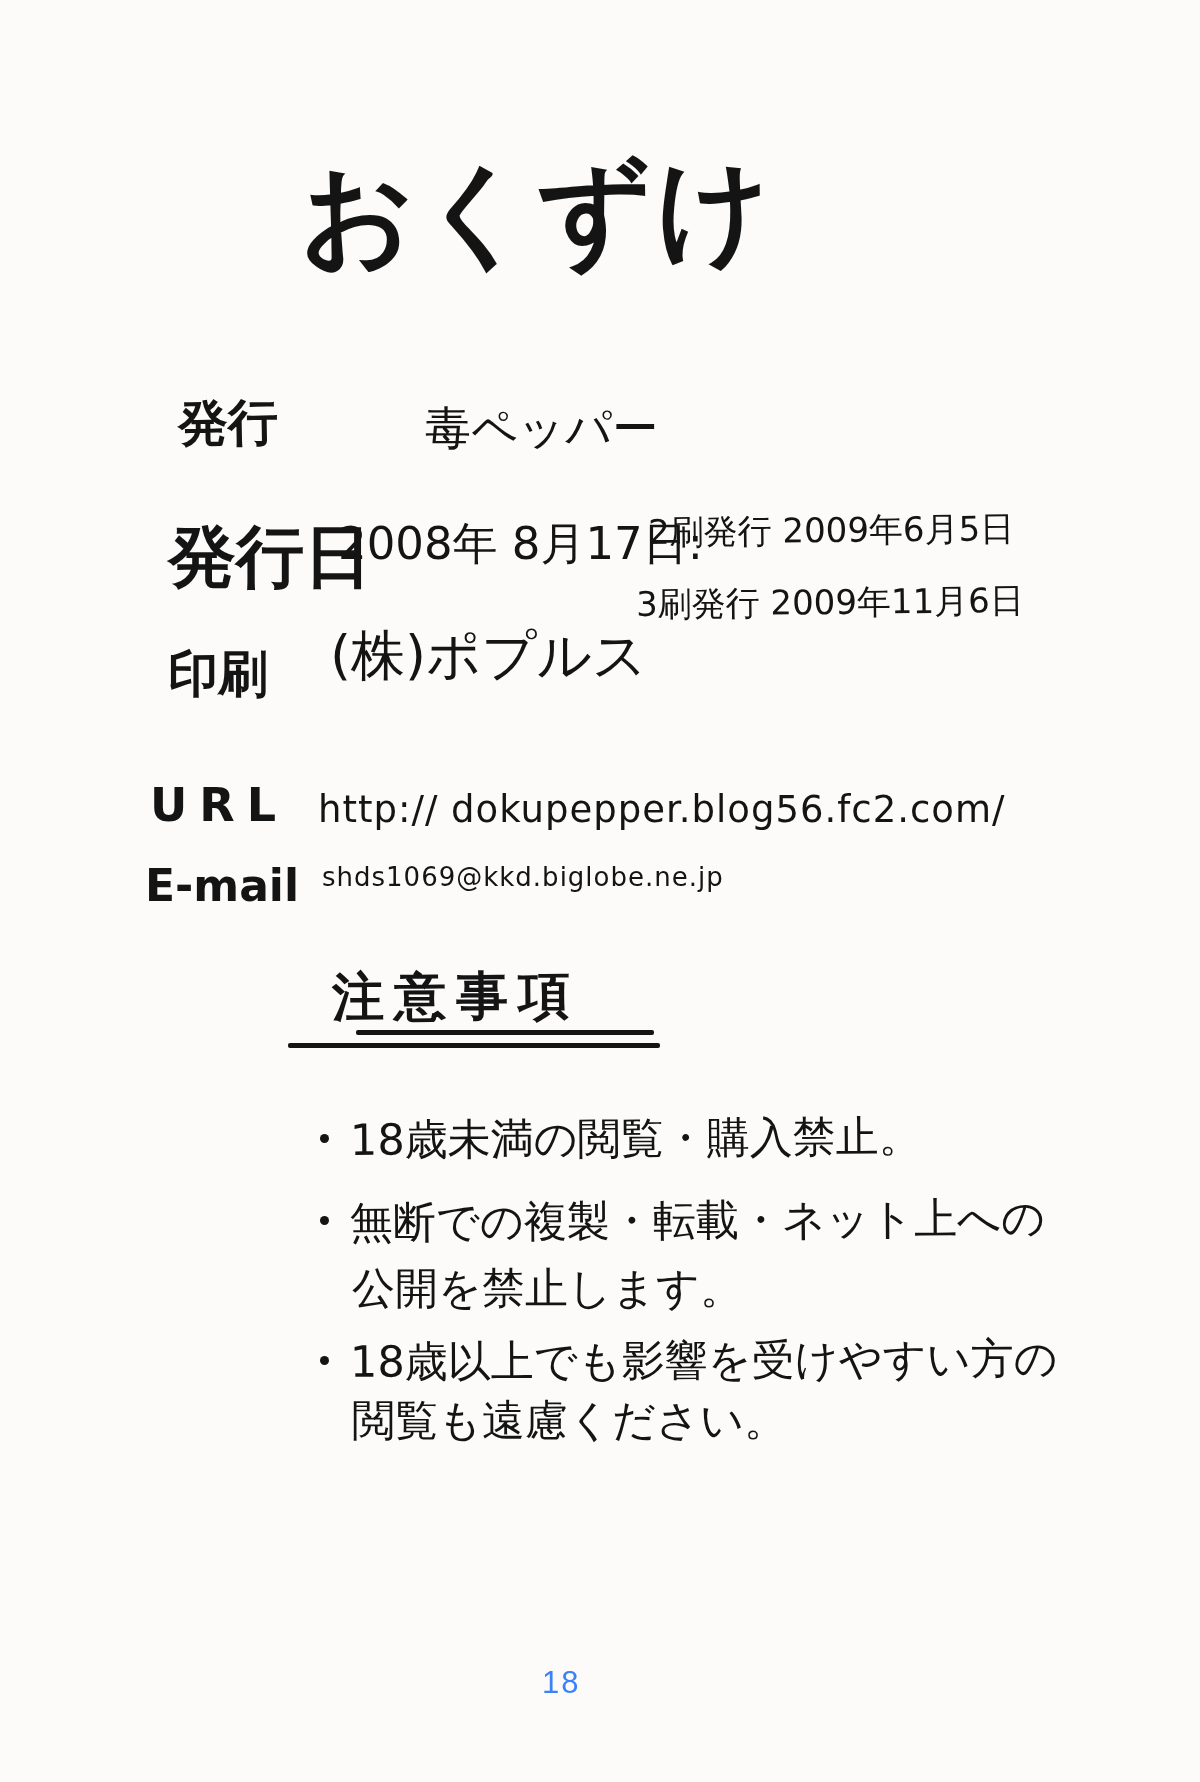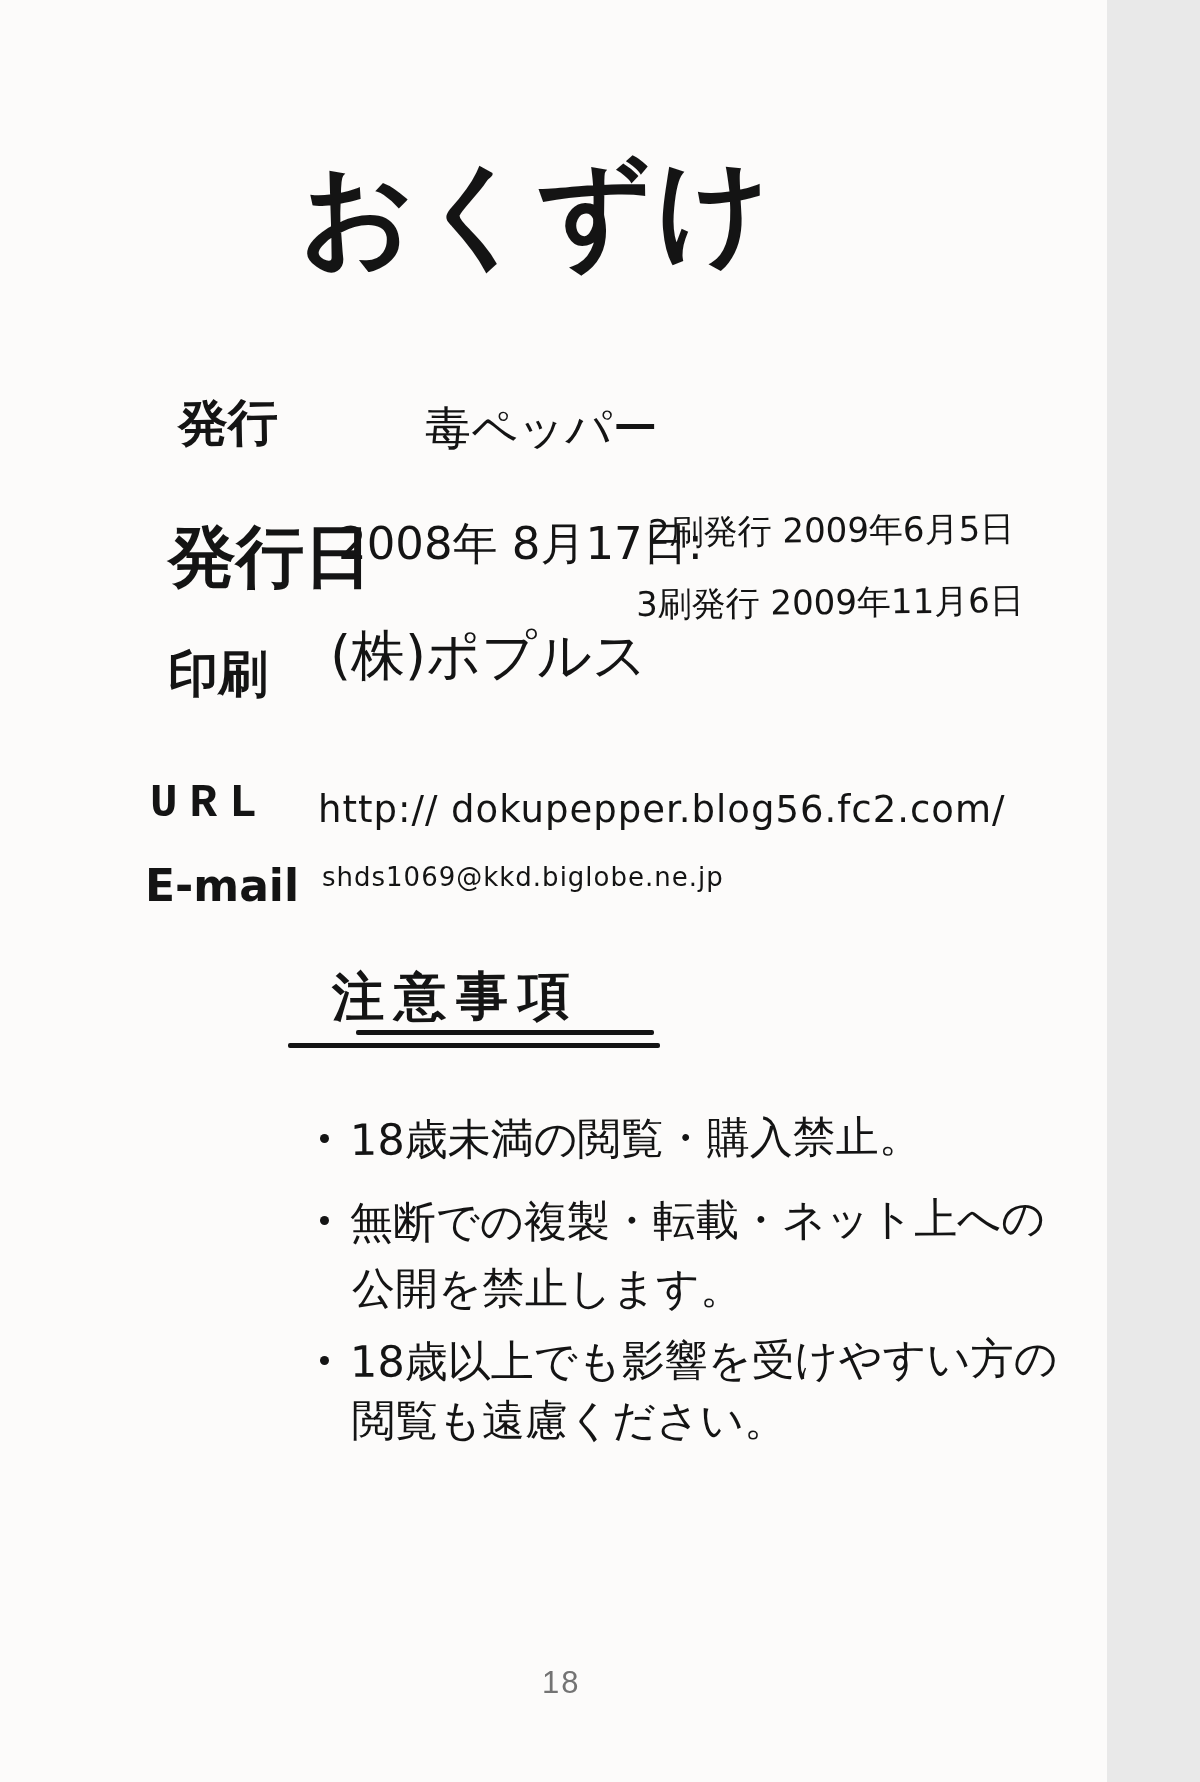--- a/index.html
+++ b/index.html
@@ -3,21 +3,21 @@
 <meta charset="utf-8">
 <style>
   * { margin: 0; padding: 0; box-sizing: border-box; }
   html, body { width: 1200px; height: 1782px; }
   body {
     font-family: "DejaVu Sans", sans-serif;
     background: #e9e9e9;
   }
   .paper {
     position: relative;
-    width: 1107px;
+    width: 1200px;
     height: 1782px;
     background: #fcfbfa;
     color: #141414;
     overflow: hidden;
   }
   .hw { position: absolute; white-space: nowrap; color: #141414; }
   .title {
     left: 300px; top: 138px;
     font-size: 112px;
     font-weight: bold;
@@ -27,21 +27,21 @@
   }
   .label { font-weight: bold; }
   .lbl-publisher { left: 178px; top: 390px; font-size: 50px; transform: rotate(-1deg); }
   .val-publisher { left: 425px; top: 398px; font-size: 46px; font-family: Liberation Mono, monospace; }
   .lbl-pubdate   { left: 148px; top: 512px; font-size: 68px; margin-left: 20px; }
   .val-pubdate   { left: 338px; top: 514px; font-size: 45px; }
   .val-print2    { left: 648px; top: 508px; font-size: 34px; transform: rotate(-0.6deg); }
   .val-print3    { left: 636px; top: 580px; font-size: 34px; transform: rotate(-0.6deg); }
   .lbl-printer   { left: 168px; top: 618px; font-size: 50px; margin-top: 23px; }
   .val-printer   { left: 330px; top: 620px; font-size: 54px; }
-  .lbl-url       { left: 150px; top: 778px; font-size: 46px; letter-spacing: 12px; font-family: Liberation Mono, monospace; }
+  .lbl-url       { left: 150px; top: 778px; font-size: 46px; letter-spacing: 12px; }
   .val-url       { left: 318px; top: 788px; font-size: 37px; letter-spacing: 1px; }
   .lbl-email     { left: 145px; top: 852px; font-size: 44px; margin-top: 8px; }
   .val-email     { left: 322px; top: 862px; font-size: 26px; letter-spacing: 1px; }
   .notice-heading {
     left: 332px; top: 962px;
     font-size: 52px; font-weight: bold; letter-spacing: 10px;
     transform: rotate(-0.5deg);
   }
   .rule { position: absolute; background: #141414; border-radius: 2px; }
   .rule-1 { left: 356px; top: 1030px; width: 298px; height: 5px; }
@@ -57,21 +57,21 @@
   .b1l1 { left: 350px; top: 1110px; font-size: 43px; transform: rotate(-0.4deg); }
   .b2l1 { left: 350px; top: 1192px; font-size: 43px; transform: rotate(-0.4deg); }
   .b2l2 { left: 352px; top: 1260px; font-size: 43px; }
   .b3l1 { left: 350px; top: 1332px; font-size: 43px; transform: rotate(-0.3deg); }
   .b3l2 { left: 352px; top: 1392px; font-size: 43px; }
   .page-number {
     left: 542px; top: 1665px;
     font-size: 31px;
     font-family: "Liberation Sans", sans-serif;
     letter-spacing: 2px;
-    color: #737373;
+    color: #3b82f6;
   }
 </style>
 </head>
 <body>
 
 <div class="paper">
 
   <div class="hw title">おくずけ</div>
 
   <div class="hw label lbl-publisher">発行</div>

